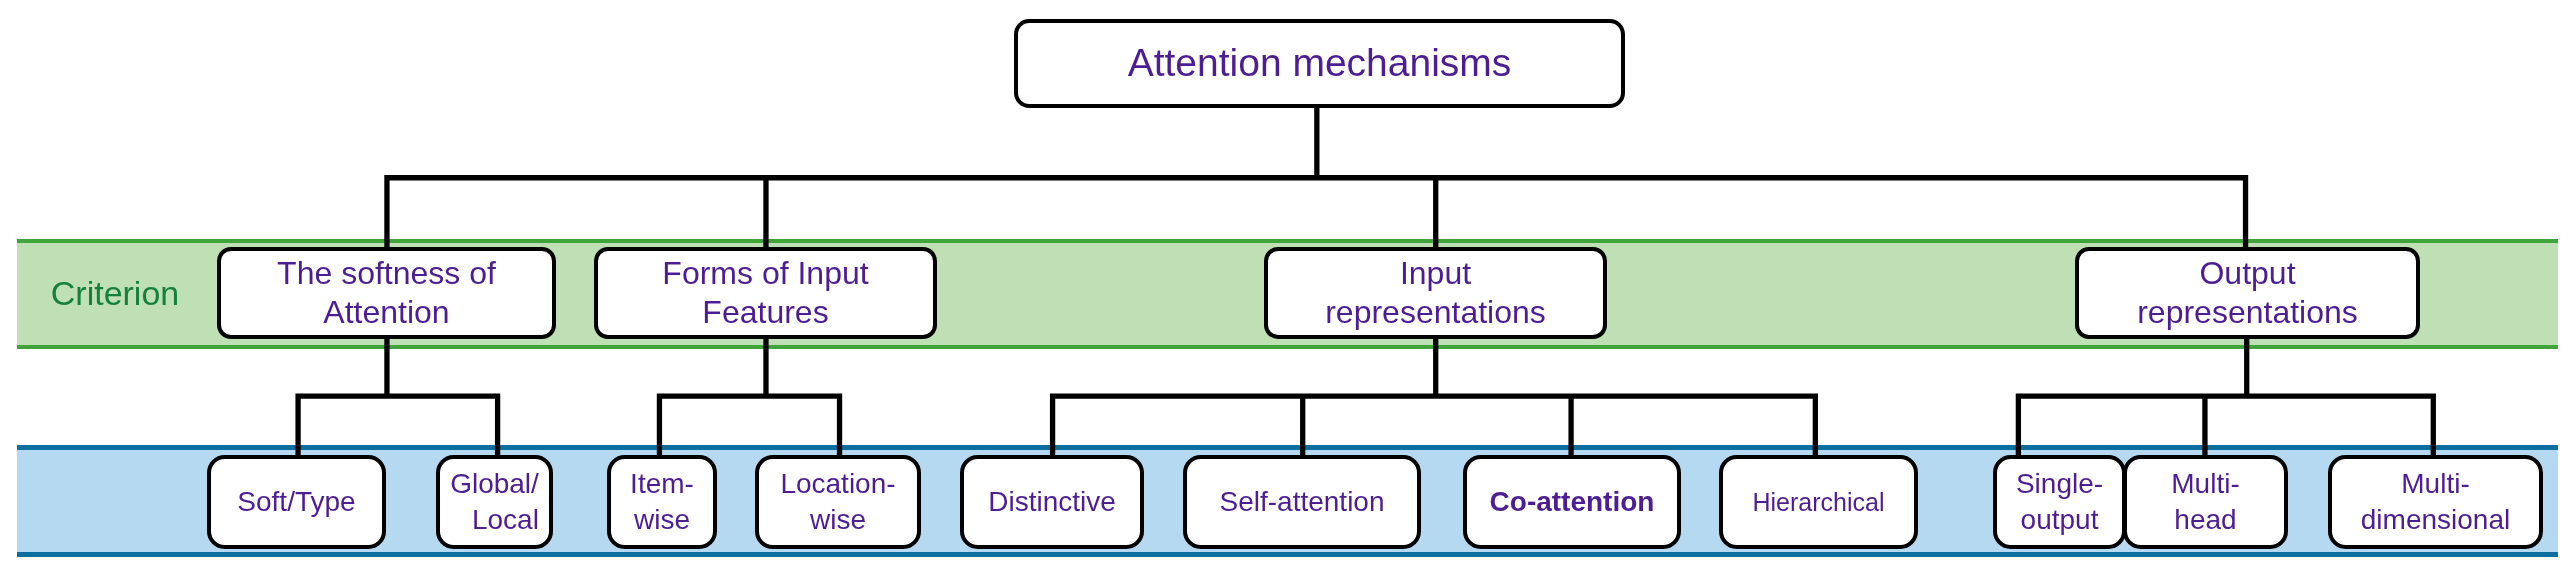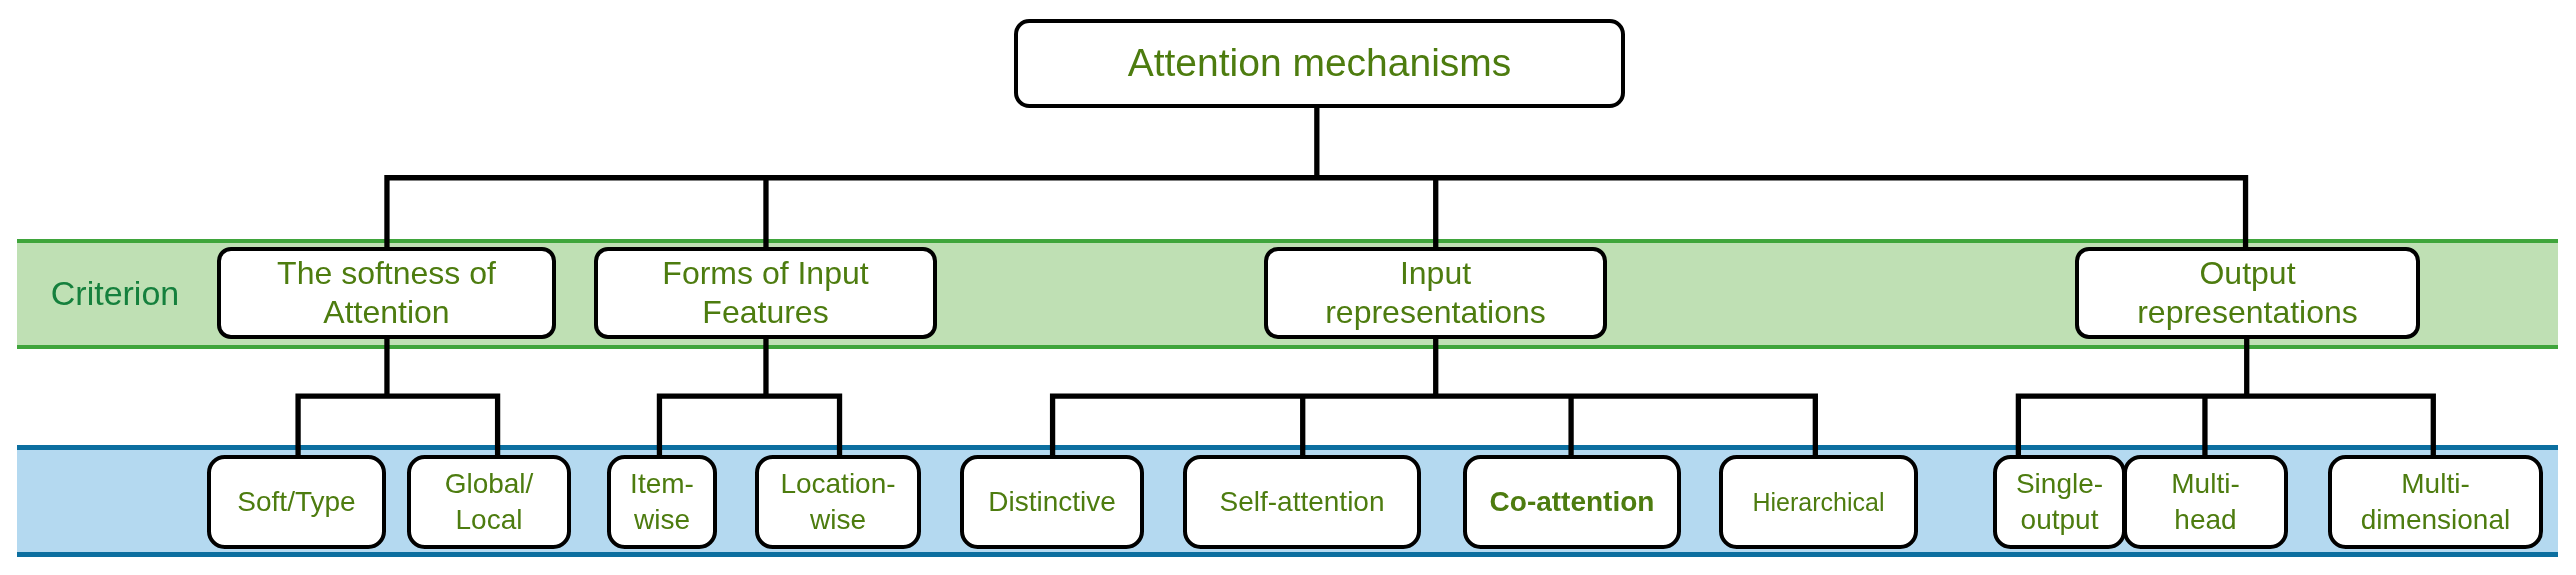--- a/index.html
+++ b/index.html
@@ -15,21 +15,21 @@
 
   svg.connectors { position: absolute; left: 0; top: 0; }
 
   .row-label { position: absolute; display: flex; align-items: center; justify-content: center;
                color: #15803d; font-size: 34px; }
   .row-label.criterion { left: 26.5px; top: 243px; width: 177px; height: 101px; }
   .row-label.type      { left: 26.5px; top: 450px; width: 177px; height: 101px; }
 
   .node { position: absolute; box-sizing: border-box; background: #ffffff;
           border: 4.7px solid #000000; display: flex; align-items: center; justify-content: center;
-          text-align: center; color: #4d7c0f; white-space: pre-line; }
+          text-align: center; color: #4c1d95; white-space: pre-line; }
   .node.root      { top: 19px;  height: 89px; border-radius: 15.3px; font-size: 39px; line-height: 1.15; }
   .node.criterion { top: 247px; height: 92px; border-radius: 14px; font-size: 32px; line-height: 1.22; }
   .node.type      { top: 455px; height: 94px; border-radius: 17.7px; font-size: 28px; line-height: 1.3; }
   .node.type.small { font-size: 25px; }
 </style>
 </head>
 <body>
 
 <div class="stage">
 
@@ -61,21 +61,21 @@
   <div class="node criterion" style="left:217px;  width:339px;">The softness of
 Attention</div>
   <div class="node criterion" style="left:594px; width:343px;">Forms of Input
 Features</div>
   <div class="node criterion" style="left:1264px; width:343px;">Input
 representations</div>
   <div class="node criterion" style="left:2075px; width:345px;">Output
 representations</div>
 
   <div class="node type" style="left:207px;  width:179px;">Soft/Type</div>
-  <div class="node type" style="left:407px;  width:164px;">Global/
+  <div class="node type" style="left:436px;  width:117px;text-align:right;">Global/
 Local</div>
   <div class="node type" style="left:607px; width:110px;">Item-
 wise</div>
   <div class="node type" style="left:755px; width:166px;">Location-
 wise</div>
   <div class="node type" style="left:960px; width:184px;">Distinctive</div>
   <div class="node type" style="left:1183px; width:238px;">Self-attention</div>
   <div class="node type" style="left:1463px; width:218px;font-weight:bold;">Co-attention</div>
   <div class="node type small" style="left:1719px; width:199px;text-align:center;">Hierarchical</div>
   <div class="node type" style="left:1953px; width:133px;margin-left:40px;">Single-

